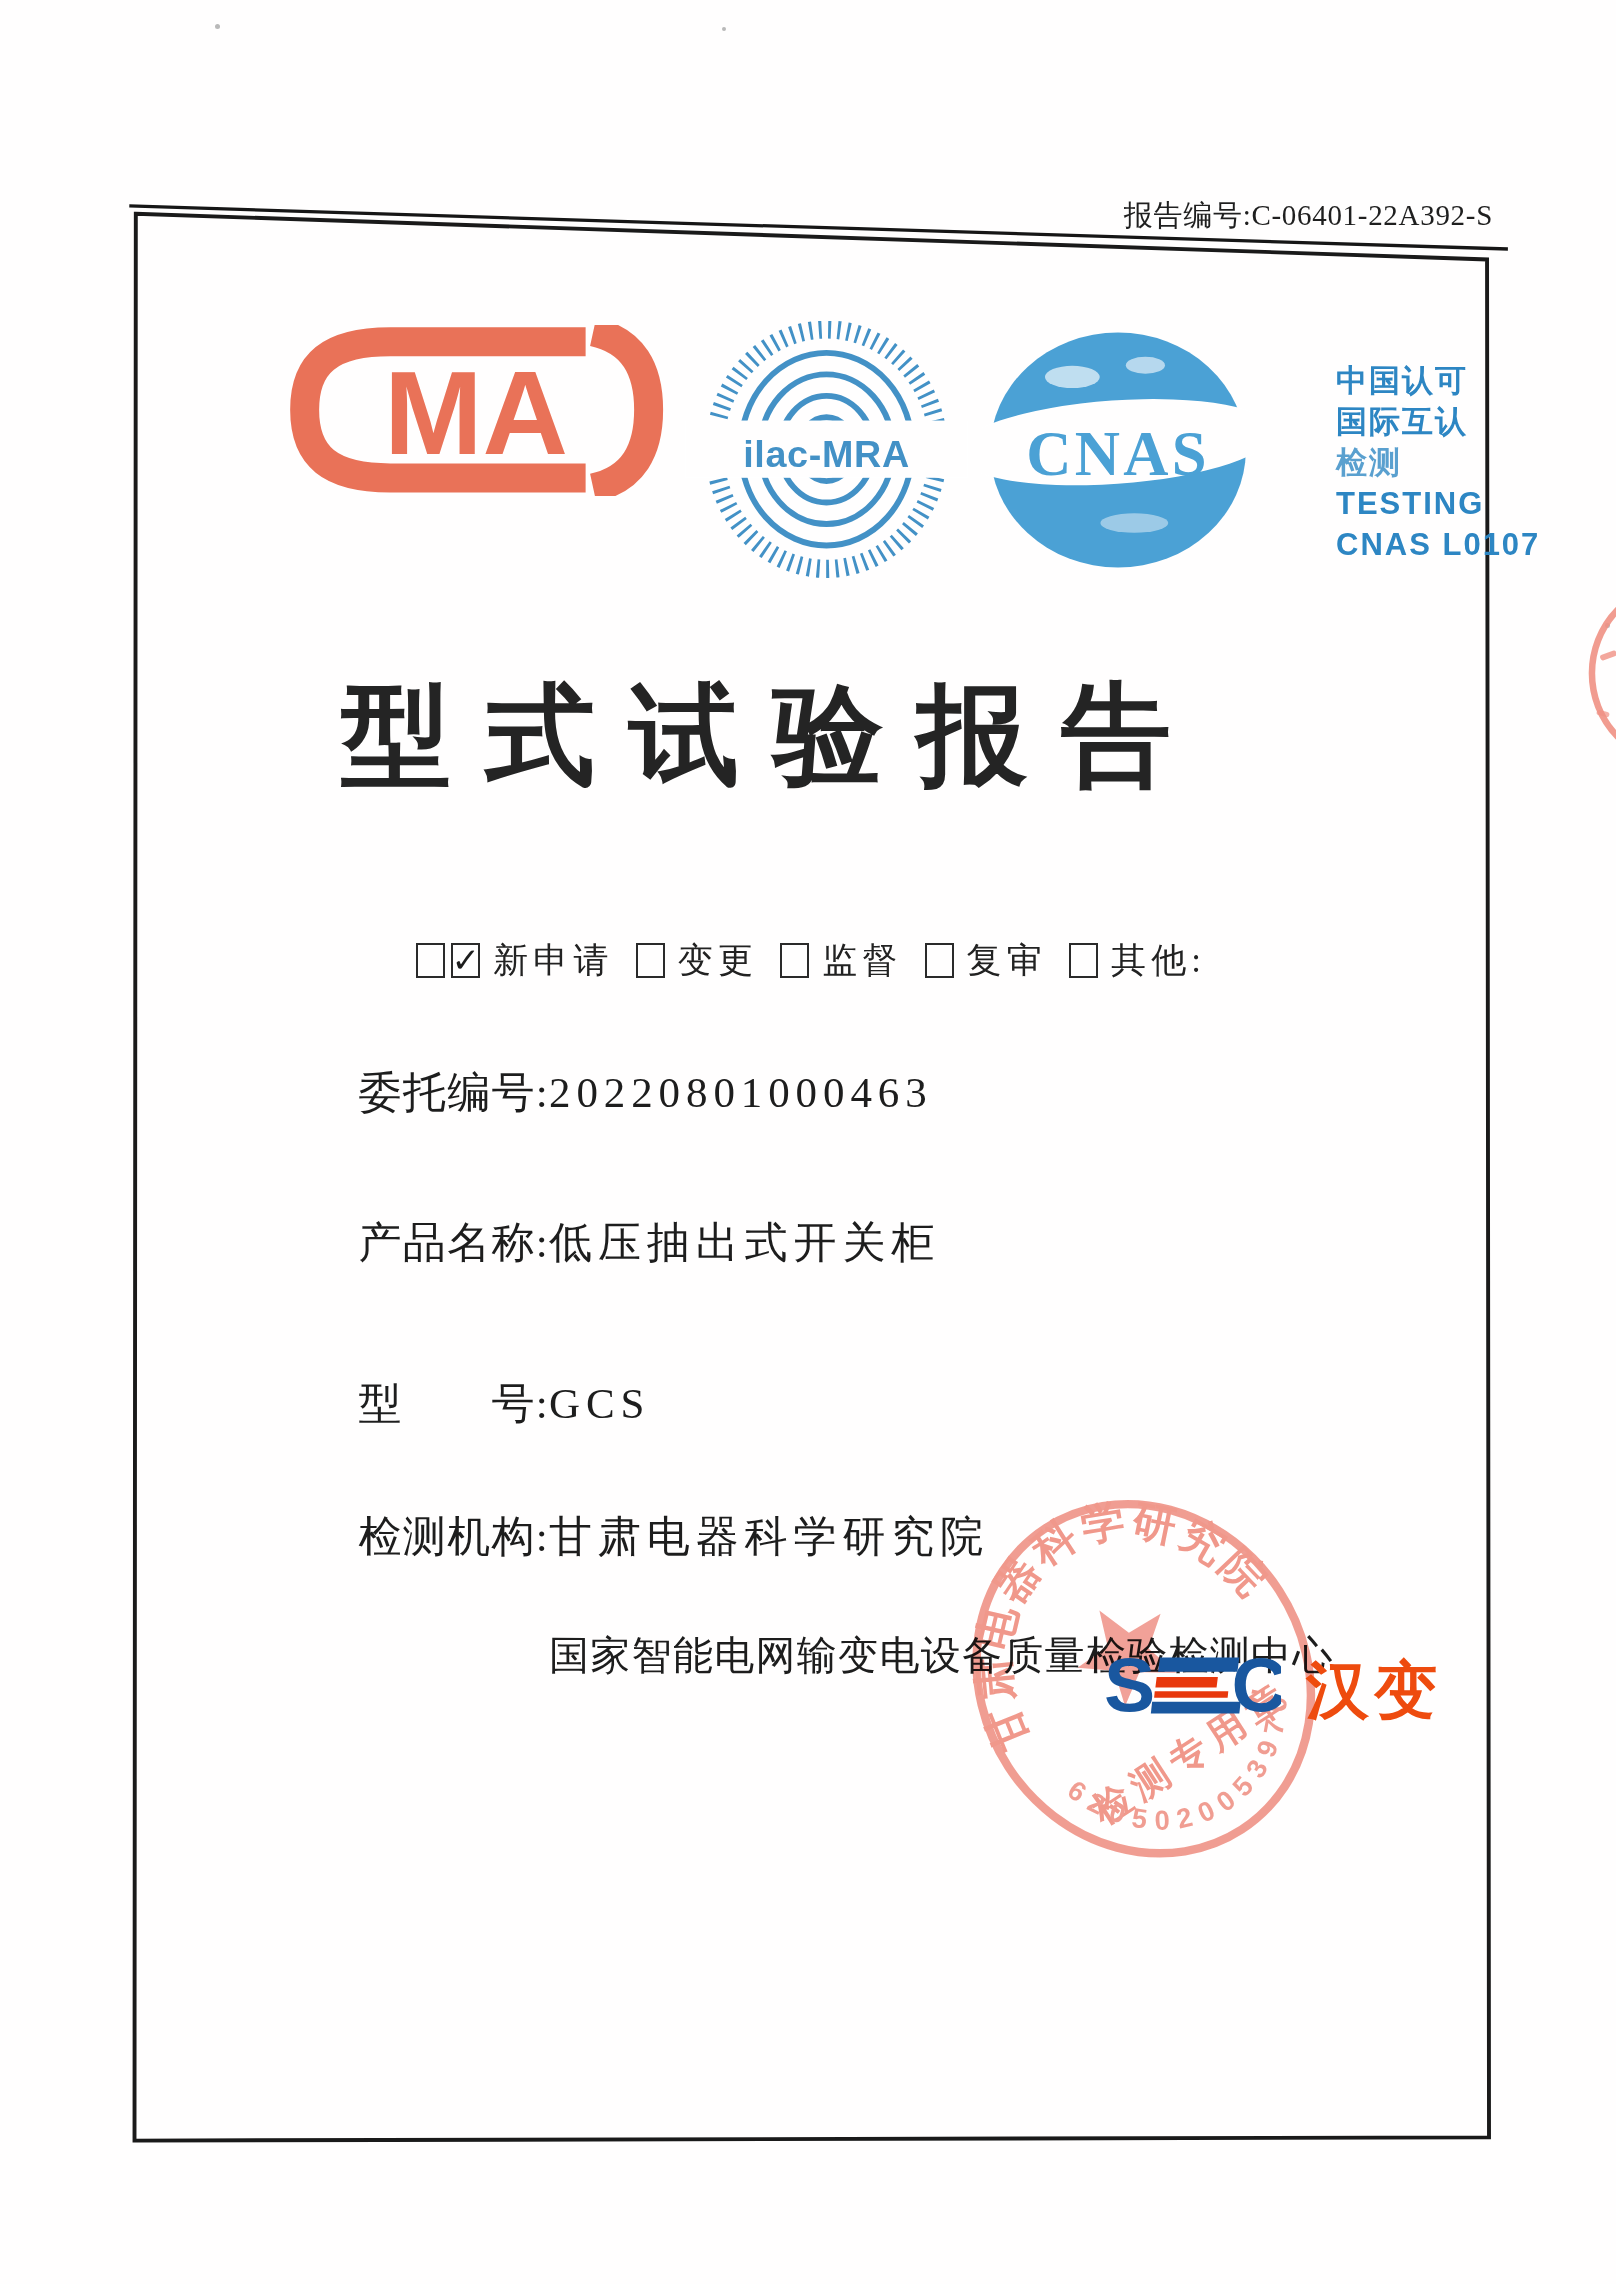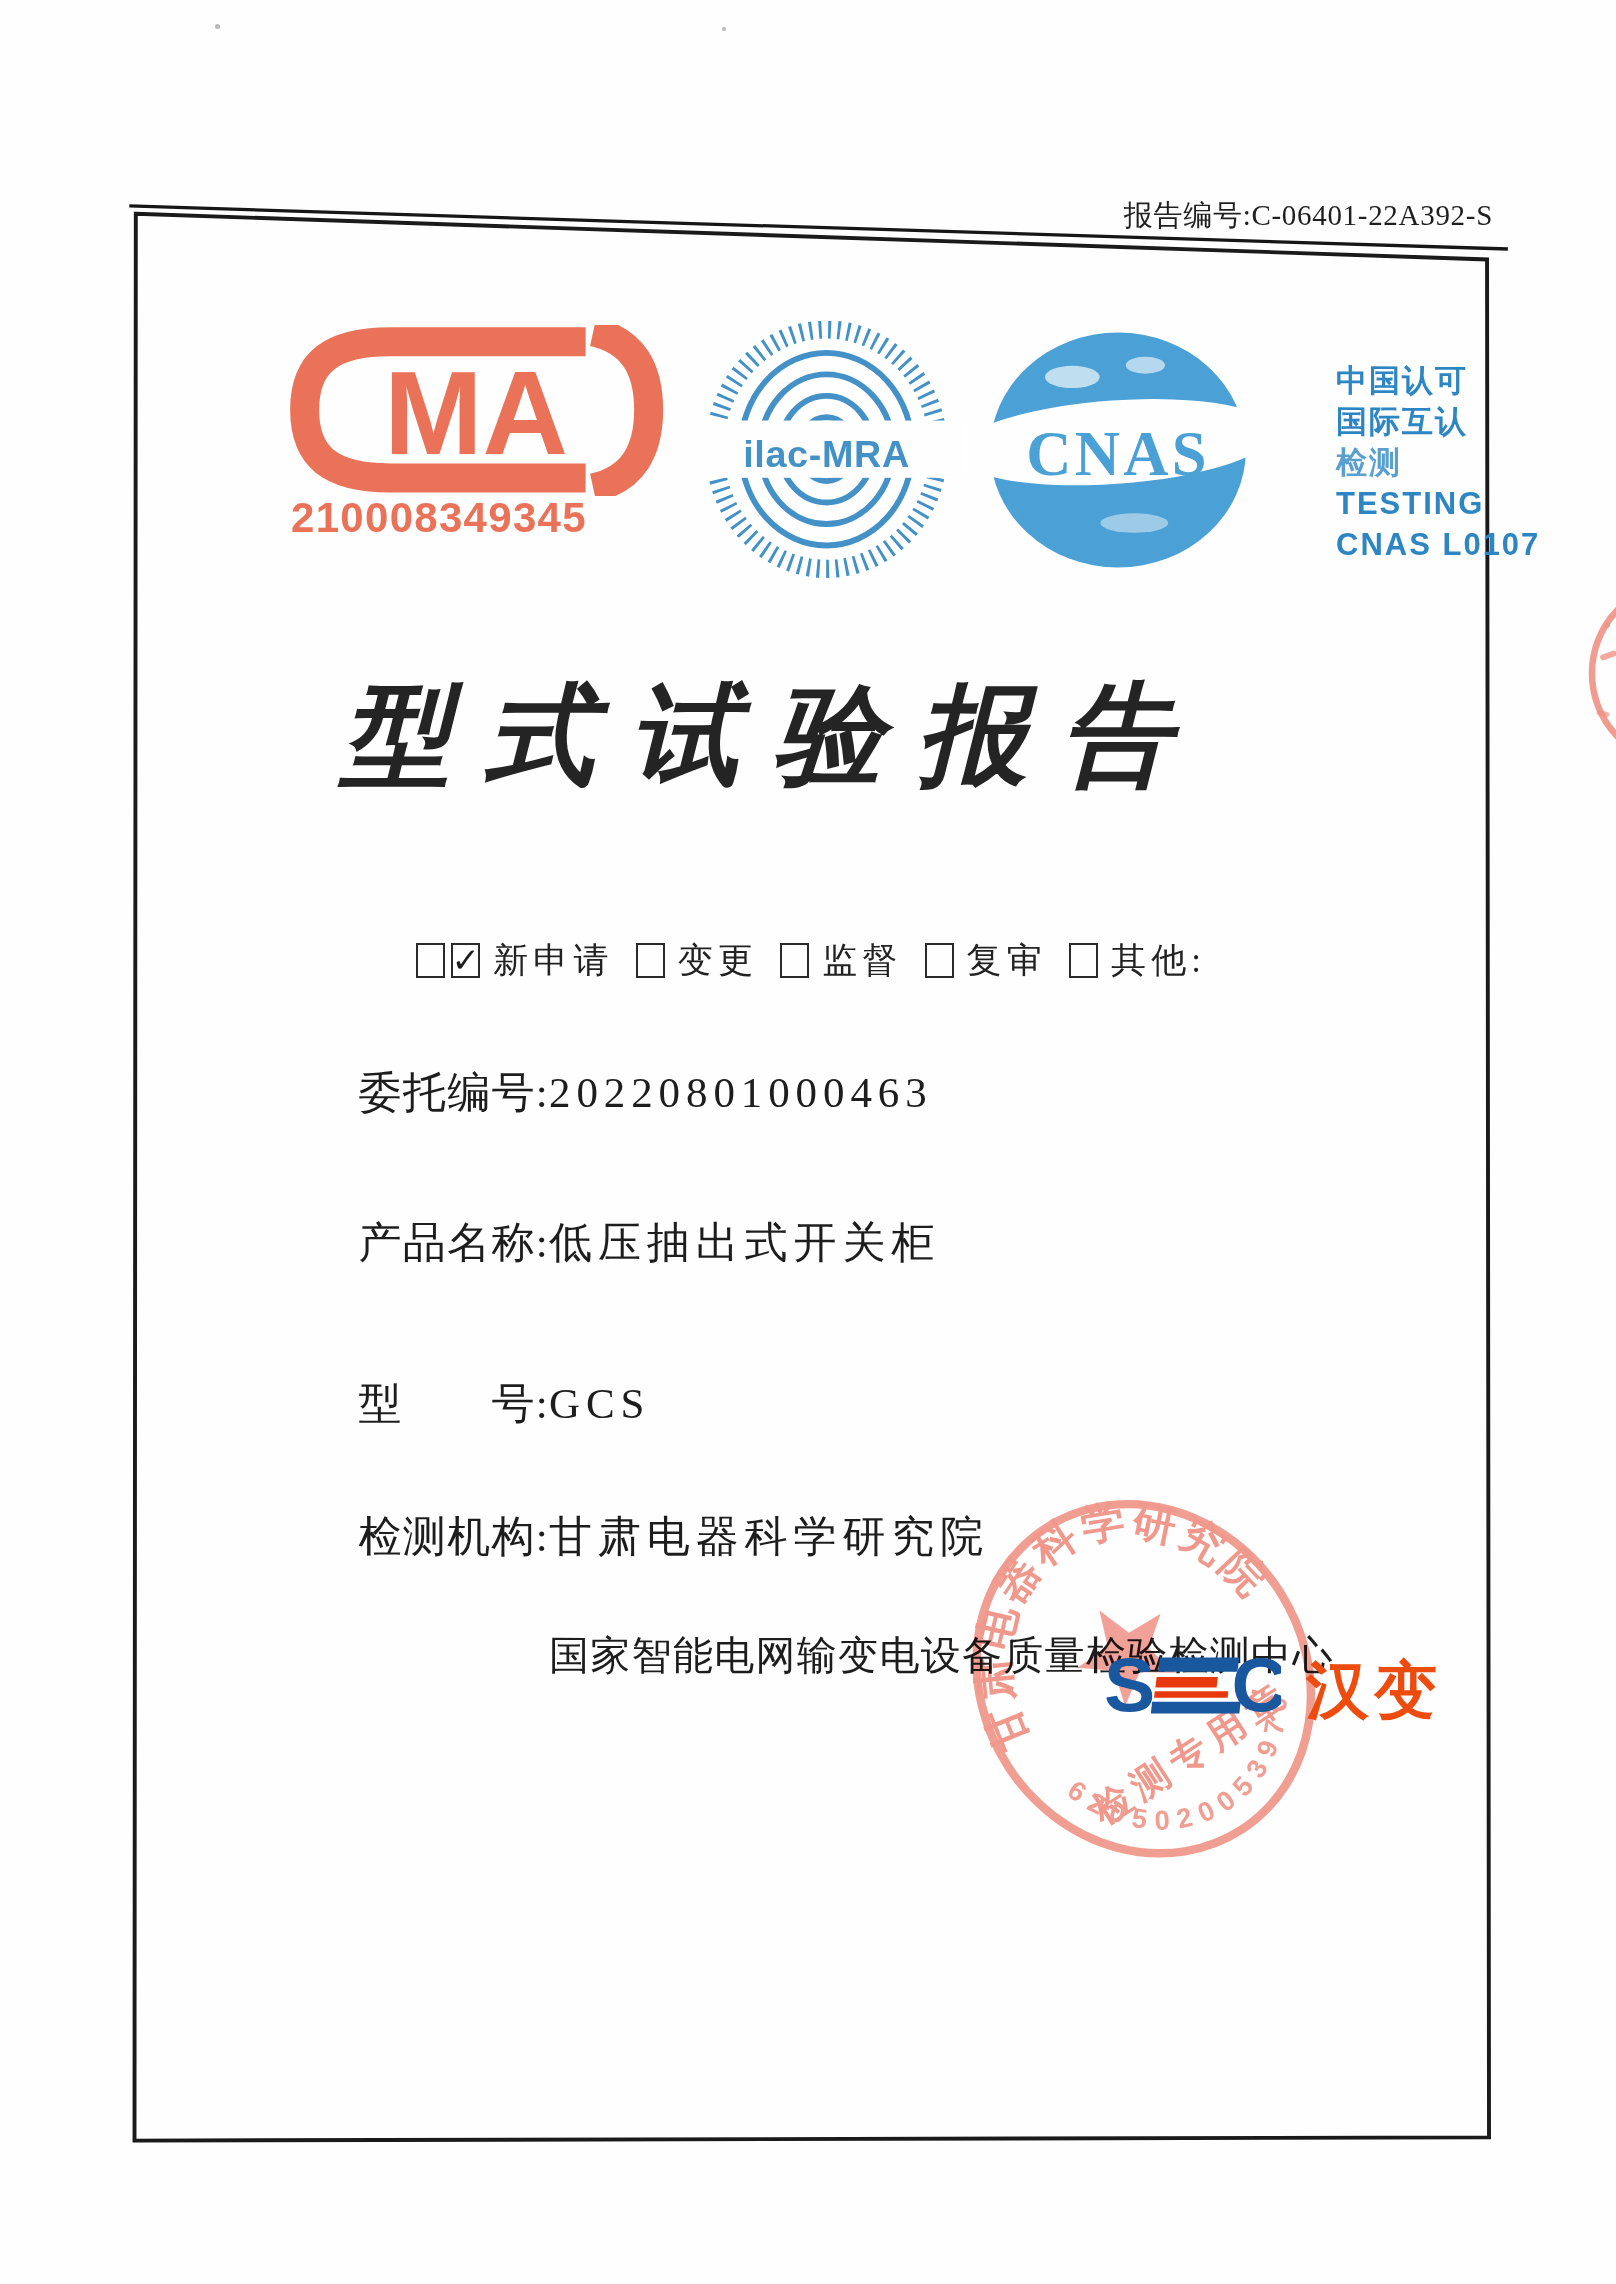--- a/index.html
+++ b/index.html
@@ -19,21 +19,21 @@
   #cma-number{left:291px;top:494px;width:391px;font-family:"Liberation Sans","DejaVu Sans",sans-serif;
               font-weight:bold;font-size:42px;letter-spacing:1.3px;color:#e97258;z-index:2;}
   #ilac{left:680px;top:321px;z-index:2;}
   #cnas{left:981px;top:326px;z-index:2;}
   #accreditation{left:1336px;top:360px;z-index:2;font-family:"Liberation Sans","DejaVu Sans",sans-serif;
                  font-weight:bold;font-size:31px;line-height:41px;letter-spacing:2px;color:#2d86c3;}
   #accreditation .acc-line:nth-child(3){opacity:.78;}
 
   
   #title{left:134px;top:662px;width:1244px;text-align:center;font-size:110px;font-weight:bold;
-         letter-spacing:34px;padding-left:34px;box-sizing:border-box;color:#242424;z-index:2;font-style:italic;}
+         letter-spacing:34px;padding-left:34px;box-sizing:border-box;color:#242424;z-index:2;}
 
   
   #check-row{left:134px;top:937px;width:1354px;display:flex;justify-content:center;align-items:center;
              gap:22px;font-size:35px;z-index:2;color:#222;}
   .check-item{display:flex;align-items:center;}
   .check-item:first-child{margin-right:-15.6px;}
   .box{width:29px;height:35px;border:2px solid #2a2a2a;box-sizing:border-box;display:flex;
        align-items:center;justify-content:center;font-family:"DejaVu Sans",sans-serif;
        font-size:34px;line-height:31px;color:#1c1c1c;overflow:visible;}
   .lbl{margin-left:13px;letter-spacing:5.2px;}
@@ -74,21 +74,20 @@
   <svg class="abs" id="frame-svg" width="1617" height="2284" viewBox="0 0 2480 3504">
     <path d="M 198,316 L 2313,382" stroke="#161616" stroke-width="5" fill="none"></path>
     <polygon points="208,328 2281,398 2284,3279 206,3284" fill="none" stroke="#1a1a1a" stroke-width="6"></polygon>
   </svg>
 
   <svg class="abs" id="cma" width="378" height="171" viewBox="0 0 300 135">
     <path d="M 237,13 L 82,13 C 34,13 14,30 14,67 C 14,104 34,121 82,121 L 237,121" fill="none" stroke="#e97258" stroke-width="23"></path>
     <path d="M 243,5 C 275,12 287,35 287,67 C 287,99 275,122 243,129" fill="none" stroke="#e97258" stroke-width="23"></path>
     <text x="150" y="102" text-anchor="middle" font-family="Liberation Sans, DejaVu Sans, sans-serif" font-size="94" font-weight="bold" fill="#e97258">MA</text>
   </svg>
-  <div class="abs" id="cma-number">210008349345</div>
 
   <svg class="abs" id="ilac" width="293" height="257" viewBox="0 0 450 395">
     <g opacity="0.9">
       <ellipse cx="225" cy="197" rx="172" ry="184" fill="none" stroke="#2f86c0" stroke-width="28" stroke-dasharray="4.5 10"></ellipse>
       <ellipse cx="225" cy="197" rx="132" ry="148" fill="none" stroke="#2f86c0" stroke-width="9"></ellipse>
       <ellipse cx="225" cy="197" rx="102" ry="115" fill="none" stroke="#2f86c0" stroke-width="9"></ellipse>
       <ellipse cx="225" cy="197" rx="72" ry="82" fill="none" stroke="#2f86c0" stroke-width="9"></ellipse>
       <ellipse cx="225" cy="197" rx="42" ry="49" fill="none" stroke="#2f86c0" stroke-width="9"></ellipse>
       <rect x="8" y="153" width="434" height="88" fill="#ffffff"></rect>
       <text x="225" y="225" text-anchor="middle" font-family="Liberation Sans, DejaVu Sans, sans-serif" font-size="58" font-weight="bold" fill="#2f86c0" letter-spacing="1">ilac-MRA</text>

